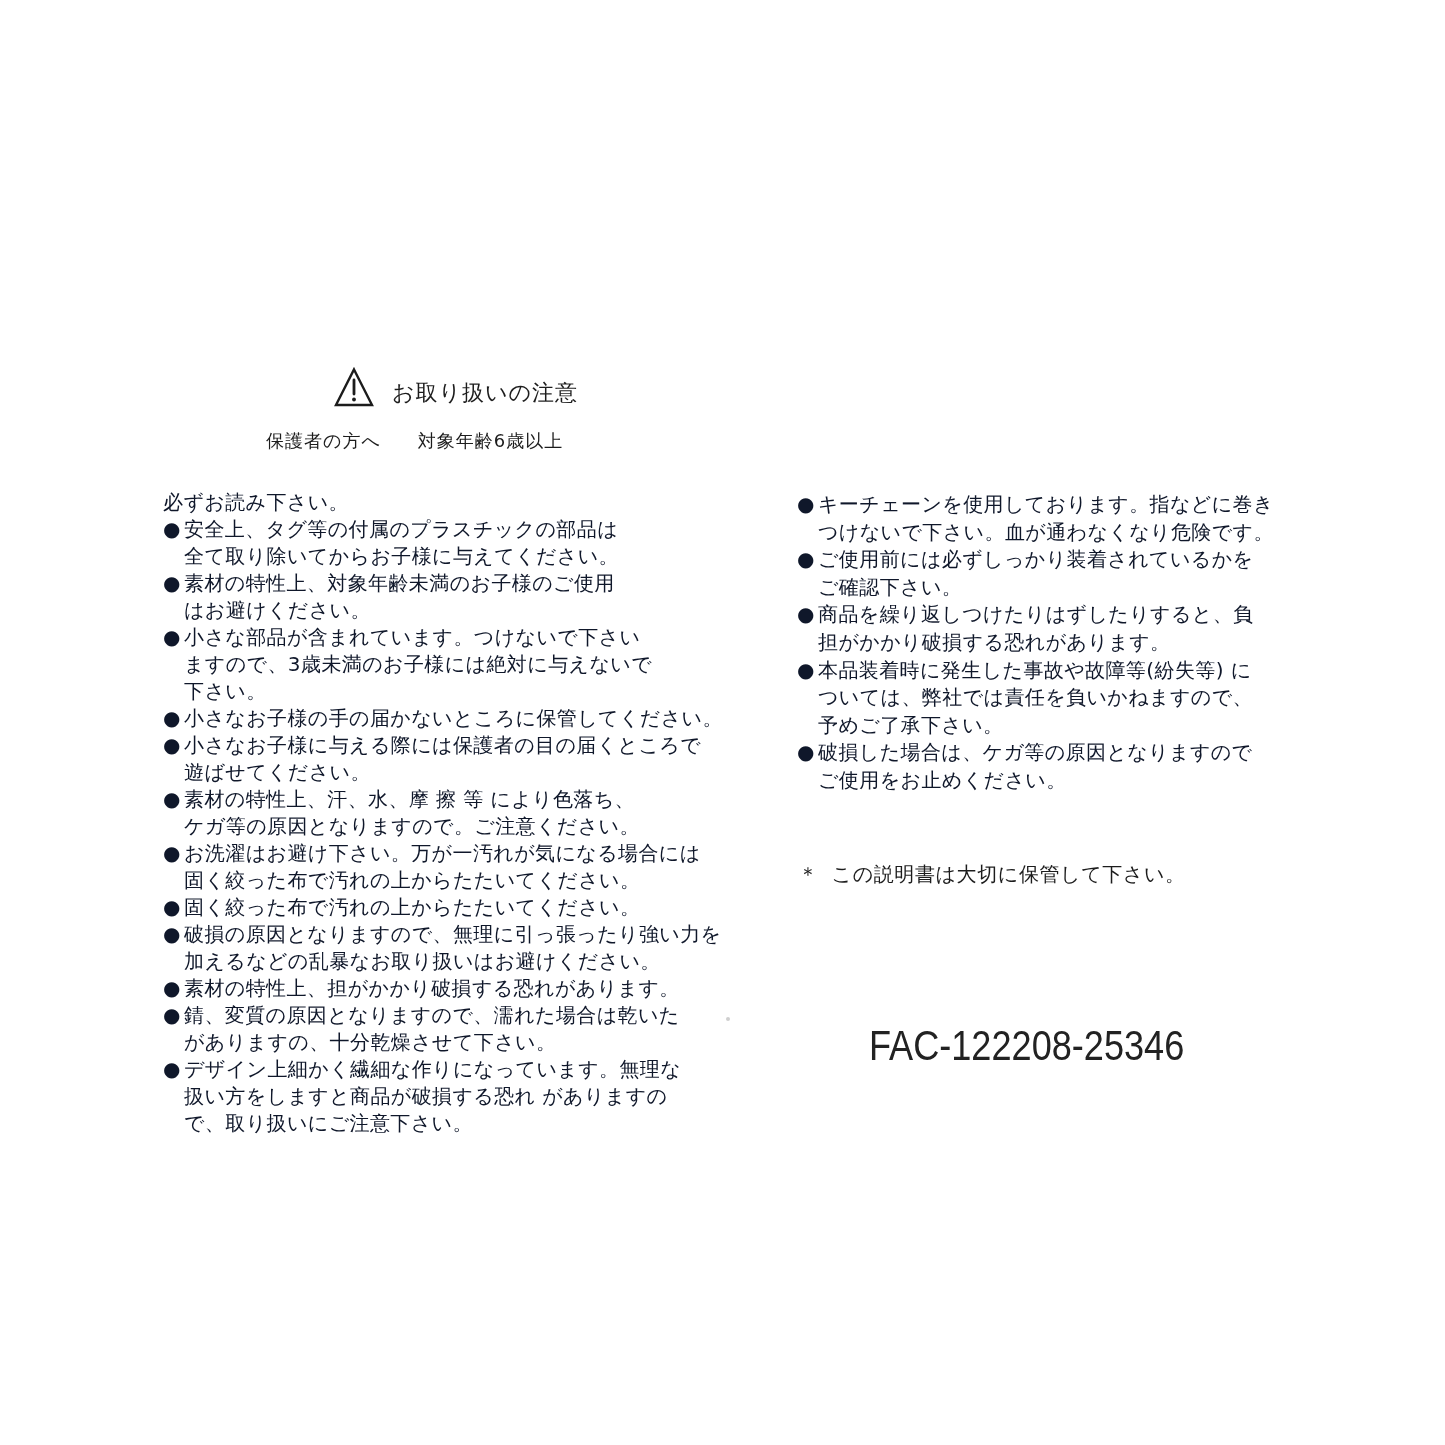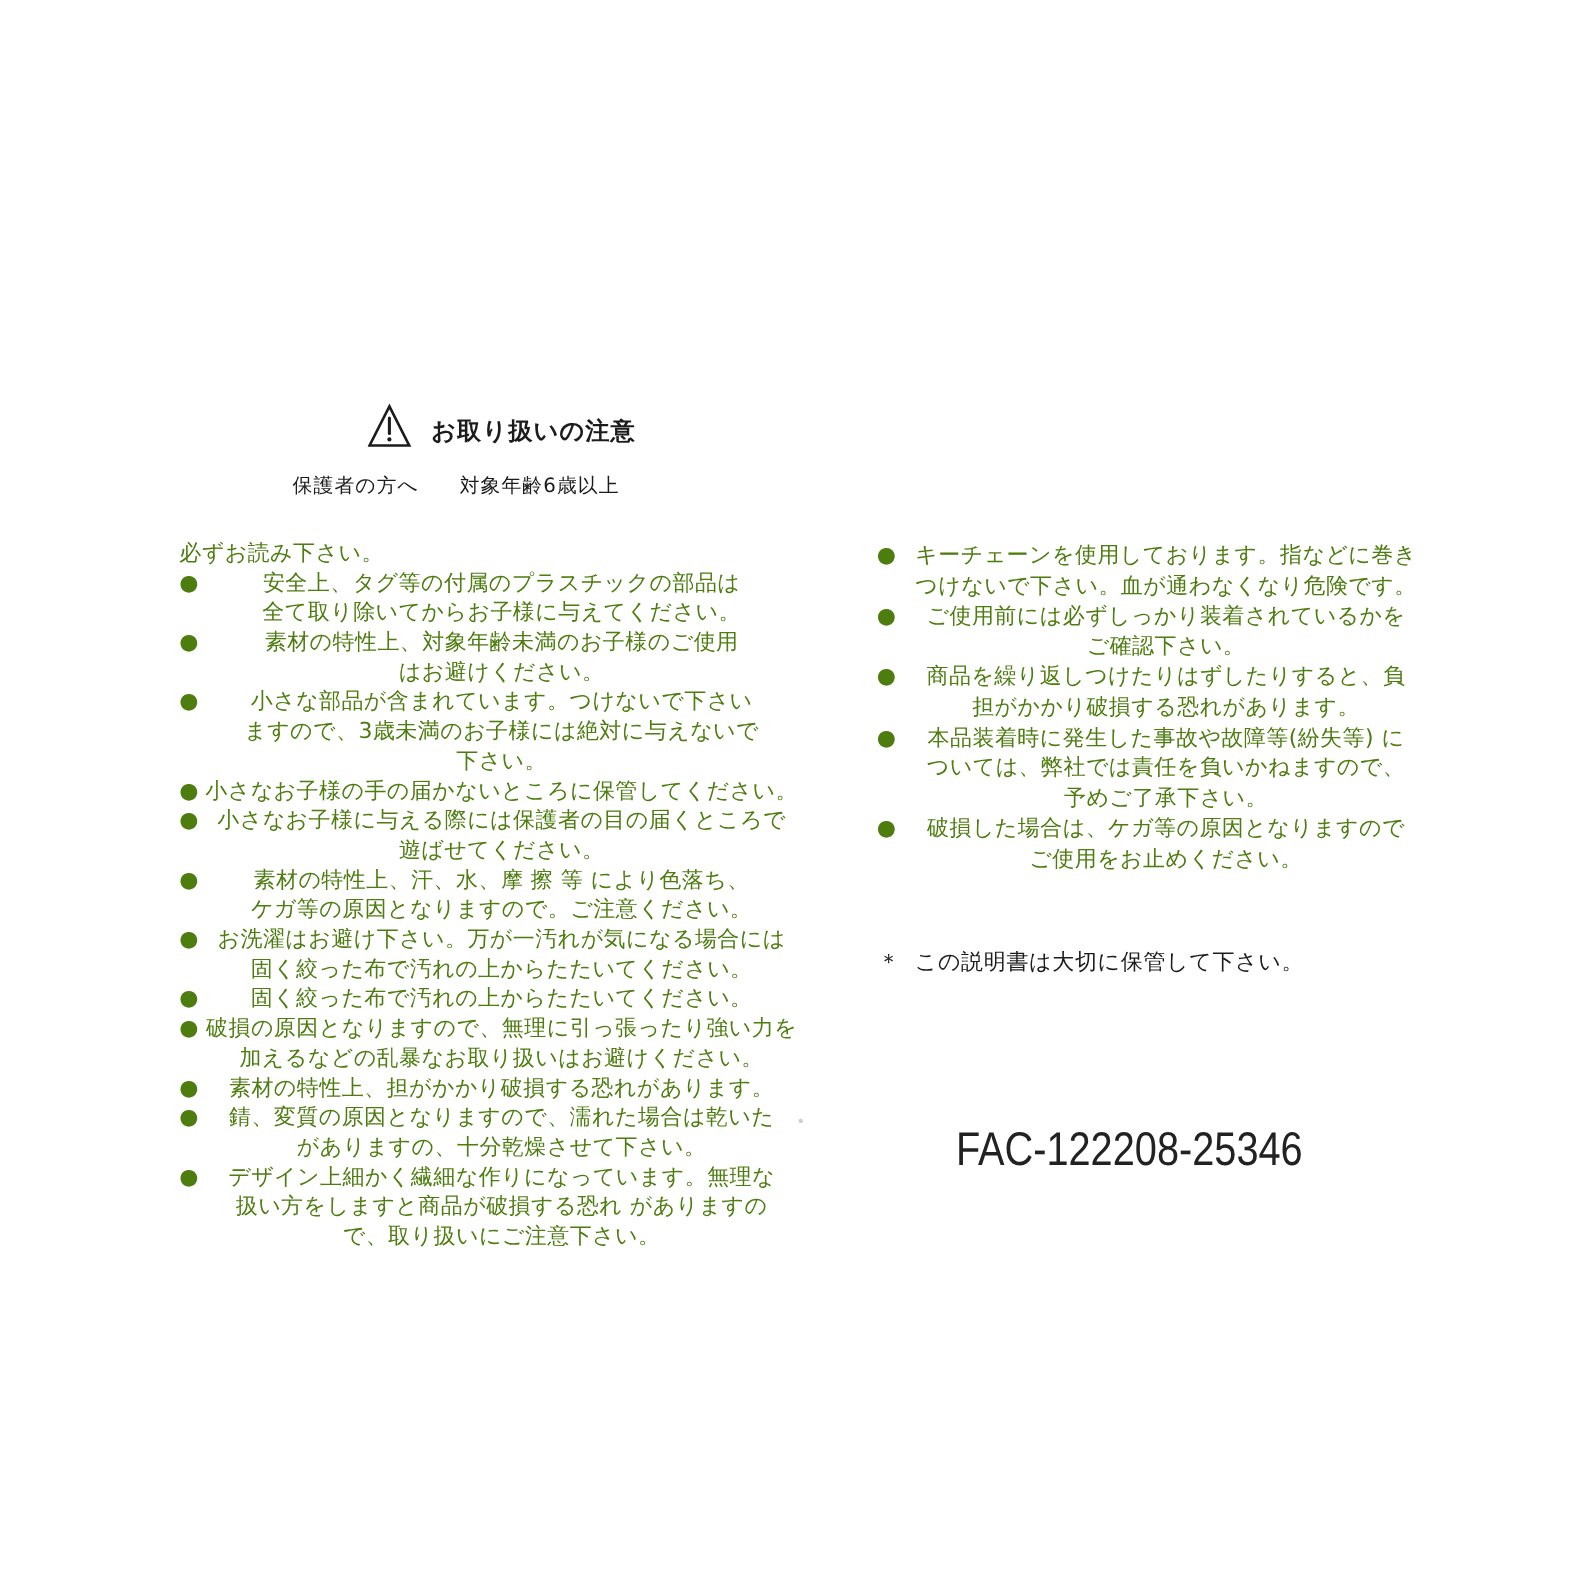--- a/index.html
+++ b/index.html
@@ -22,21 +22,21 @@
     position: absolute;
     left: 334px; top: 366px;
     display: flex;
     align-items: flex-end;
     gap: 18px;
   }
   .warning-triangle svg { display: block; }
   .page-title {
     margin: 0;
     font-size: 22px;
-    font-weight: 700;
+    font-weight: 400;
     line-height: 24px;
     letter-spacing: 1px;
     padding-bottom: 3px;
   }
 
   
   .subtitle-row {
     position: absolute;
     left: 266px; top: 429px;
     display: flex;
@@ -44,29 +44,29 @@
     font-size: 18px;
     letter-spacing: 1px;
     white-space: nowrap;
   }
 
   
   .col {
     position: absolute;
     font-size: 20px;
     letter-spacing: 0.4px;
-    color: #4d7c0f;
+    color: #0f172a;
   }
   .col-left  { left: 163px; top: 489px; width: 565px; line-height: 27px; }
   .col-right { left: 797px; top: 491px; width: 505px; line-height: 27.6px; }
 
   .intro { white-space: pre-line; }
   .item { display: flex; align-items: flex-start; }
   .item .bullet { flex: 0 0 21px; width: 21px; }
-  .item .text { flex: 1; white-space: pre-line; text-align: center; }
+  .item .text { flex: 1; white-space: pre-line; }
 
   
   .keep-note {
     position: absolute;
     left: 798px; top: 861px;
     display: flex;
     gap: 13px;
     font-size: 20px;
     letter-spacing: 0.6px;
     white-space: nowrap;

